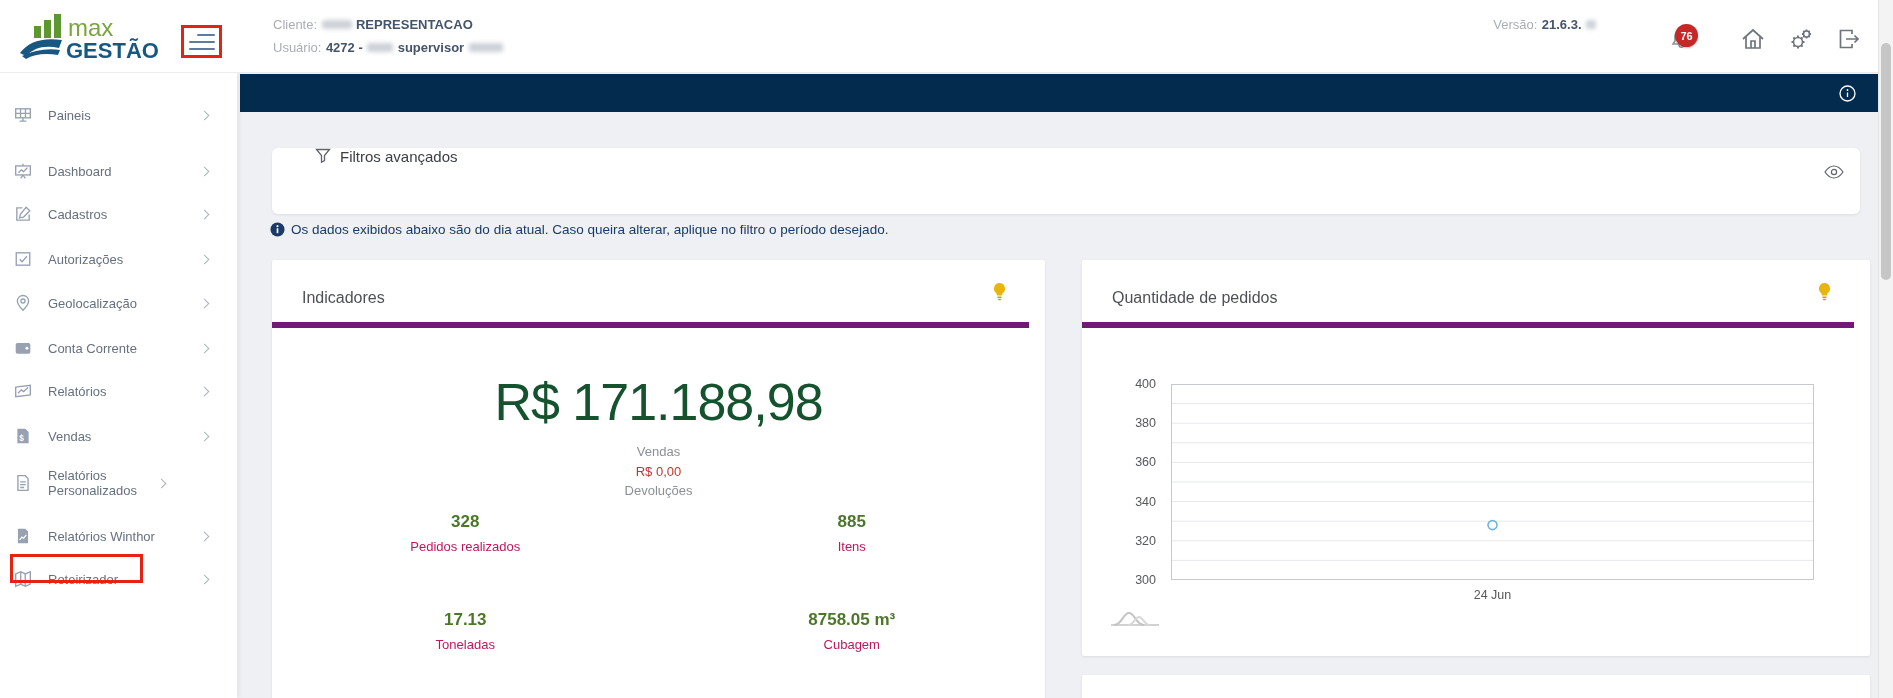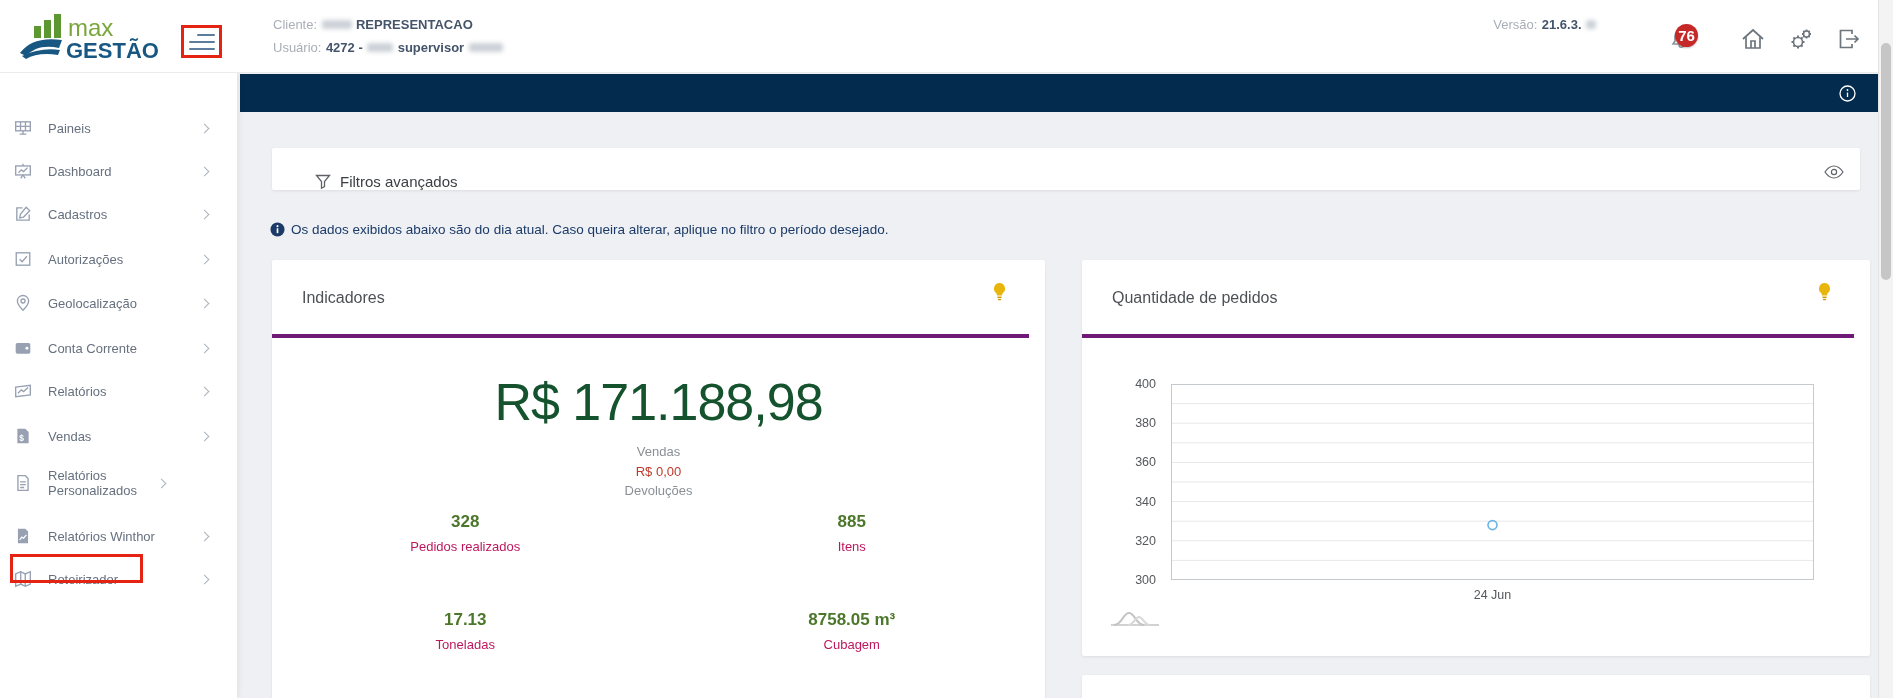--- a/index.html
+++ b/index.html
@@ -21,21 +21,21 @@
   .hdr-label { color:#a9aeb6; font-size:13px; }
   .hdr-value { color:#44546a; font-size:13px; font-weight:bold; }
   .redact { display:inline-block; height:9px; border-radius:2px; background:#cdd2d8;
             filter:blur(2px); vertical-align:middle; }
   #client-block { position:absolute; left:245px; top:13px; line-height:22px; white-space:nowrap;margin-left:28px; }
   #ambiente-block { position:absolute; left:1350px; top:13px; width:268px; line-height:22px; white-space:nowrap; }
   #versao-row { text-align:right; padding-right:22px; }
 
   .hdr-icon { position:absolute; top:26px; width:26px; height:26px; cursor:pointer; }
   #badge { position:absolute; left:1675px; top:24px; width:23px; height:23px; border-radius:50%;
-           background:#c62828; color:#fff; font-size:15px; font-weight:bold;
+           background:#c62828; color:#fff; font-size:11px; font-weight:bold;
            display:flex; align-items:center; justify-content:center; z-index:2; cursor:pointer;
            box-shadow:0 1px 2px rgba(0,0,0,.25); }
 
   
   #scrollbar { position:absolute; left:1878px; top:0; width:15px; height:698px; background:#f3f3f3; z-index:9;
                border-left:1px solid #e4e4e4; }
   #scroll-thumb { position:absolute; left:2px; top:43px; width:10px; height:237px; background:#c6c6c6; border-radius:6px; }
 
   
   #sidebar { position:absolute; left:0; top:73px; width:237px; height:625px; background:#fff;
@@ -49,30 +49,30 @@
   #roteirizador-highlight { position:absolute; left:10px; top:481px; width:133px; height:29px;
                             border:3px solid #e42313; pointer-events:none; }
 
   
   #content { position:absolute; left:237px; top:73px; width:1641px; height:625px;
              background:#eef0f4; overflow:hidden; }
   #navybar { position:absolute; left:3px; top:1px; width:1638px; height:38px; background:#032b4e; }
   #navy-info { position:absolute; right:22px; top:11px; width:17px; height:17px; cursor:pointer; }
 
   .card { position:absolute; background:#fff; box-shadow:0 1px 3px rgba(0,0,0,.08); border-radius:2px; }
-  #filter-card { left:35px; top:75px; width:1588px; height:42px; display:flex; align-items:flex-end; }
+  #filter-card { left:35px; top:75px; width:1588px; height:66px; display:flex; align-items:flex-start;border-radius:6px; }
   #filter-card .funnel { width:16px; height:16px; margin-left:43px; }
   #filter-title { margin-left:9px; font-size:15px; color:#3c4043; }
   #eye-btn { position:absolute; right:16px; top:17px; width:20px; height:16px; cursor:pointer; }
 
   #info-row { position:absolute; left:33px; top:146px; height:20px; display:flex; align-items:center;
               color:#1b3a67; font-size:13.5px; }
   #info-row svg { width:15px; height:15px; margin-right:6px; flex:none; }
 
-  .card-header { position:absolute; left:0; top:0; right:16px; height:78px; border-bottom:4px solid #701a75; }
+  .card-header { position:absolute; left:0; top:0; right:16px; height:68px; border-bottom:6px solid #701a75; }
   .card-title { position:absolute; left:30px; top:29px; font-size:16px; color:#4d5156; }
   .bulb { position:absolute; right:22px; top:22px; width:15px; height:20px; cursor:pointer; }
 
   #indicadores-card { left:35px; top:187px; width:773px; height:520px; }
   #main-value { position:absolute; left:0; right:0; top:112px; text-align:center;
                 font-size:52px; letter-spacing:-1px; color:#14532d; }
   #vendas-label    { position:absolute; left:0; right:0; top:184px; text-align:center; font-size:13px; color:#8a9097; }
   #devolucoes-value{ position:absolute; left:0; right:0; top:204px; text-align:center; font-size:13px; color:#c0392b; }
   #devolucoes-label{ position:absolute; left:0; right:0; top:223px; text-align:center; font-size:13px; color:#8a9097; }
   #metrics { position:absolute; left:0; right:0; top:252px; display:flex; flex-wrap:wrap; }
@@ -167,21 +167,21 @@
   <div class="hdr-icon" style="left:1836px">
     <svg viewBox="0 0 26 26" fill="none" stroke="#6d757d" stroke-width="1.7">
       <path d="M16 8 V4.5 H4.5 V21.5 H16 V18"></path>
       <path d="M10 13 H22 M18.5 9.5 L22 13 L18.5 16.5"></path>
     </svg>
   </div>
 </div>
 
 <div id="sidebar">
 
-  <div class="side-item" style="top:43px">
+  <div class="side-item" style="top:30px">
     <span class="sicon">
       <svg viewBox="0 0 16 16" fill="none" stroke="#97a1b2" stroke-width="1.2" width="18" height="18">
         <rect x="1.5" y="2.5" width="13" height="8"></rect>
           <path d="M5.8 2.5 V10.5 M10.2 2.5 V10.5 M1.5 6.5 H14.5 M8 10.5 V13 M5 13.5 H11"></path>
       </svg>
       </span>
     <span class="slabel">Paineis</span>
     <span class="chev"></span>
   </div>
 

